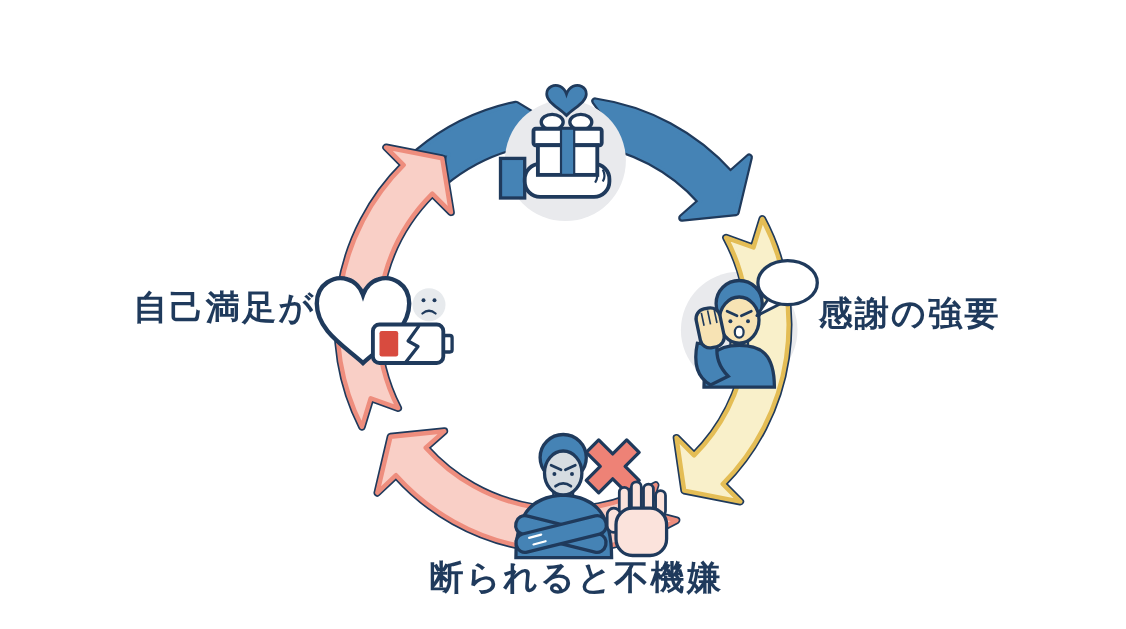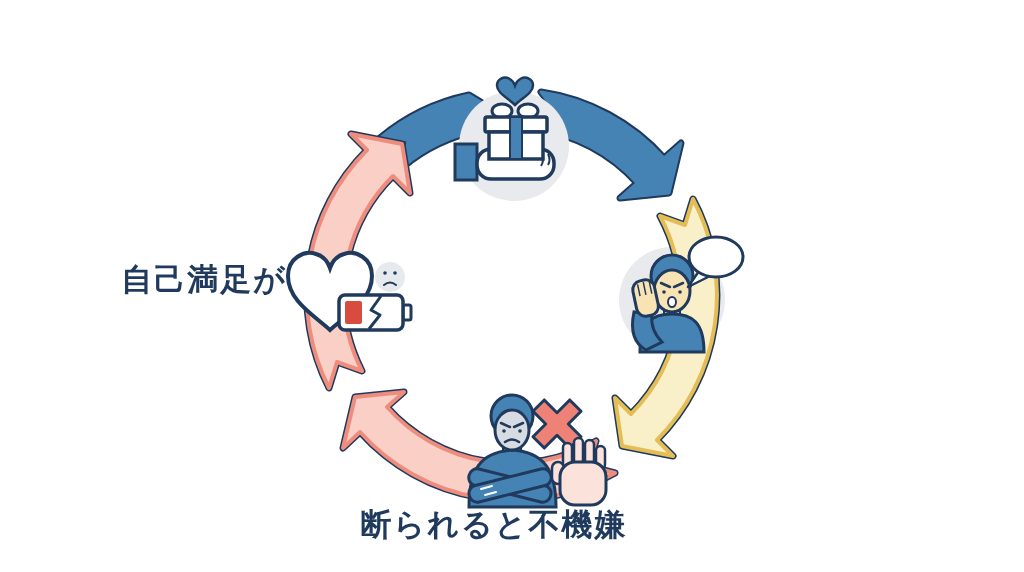--- a/index.html
+++ b/index.html
@@ -7,21 +7,21 @@
     position:relative;width:1024px;height:572px;background:#ffffff;overflow:hidden;
     font-family:"Liberation Sans","DejaVu Sans",sans-serif;
   }
   .stage svg{position:absolute;left:0;top:0;}
   .label{
     position:absolute;color:#1f3a5c;font-weight:700;font-size:31px;
     letter-spacing:2px;white-space:nowrap;line-height:1.15;
   }
   .label-top{left:515px;top:27px;transform:translateX(-50%);}
   .label-right{left:744px;top:267px;}
-  .label-bottom{left:494px;top:507px;transform:translateX(-50%);}
+  .label-bottom{left:524px;top:507px;transform:translateX(-50%);}
   .label-left{left:204px;top:262px;transform:translateX(-50%);text-align:center;}
   .label-left span{display:block;}
 </style>
 </head>
 <body>
 
 <div class="stage">
 
   <svg width="1024" height="572" viewBox="0 0 1024 572">
 
@@ -134,17 +134,18 @@
       </g>
       <g>
         <rect x="403" y="305" width="8" height="15" rx="2" fill="#ffffff" stroke="#1f3a5c" stroke-width="3"></rect>
         <rect x="339" y="295" width="64" height="35" rx="6" fill="#ffffff" stroke="#1f3a5c" stroke-width="3.5"></rect>
         <rect x="345" y="301" width="17" height="23" rx="2" fill="#d84b3f"></rect>
         <path d="M381,296 L371,310 L380,315 L369,329" fill="none" stroke="#1f3a5c" stroke-width="3" stroke-linejoin="round"></path>
       </g>
     </g>
   </svg>
 
+  <div class="label label-right">感謝の強要</div>
   <div class="label label-bottom">断られると不機嫌</div>
   <div class="label label-left">
     <span>自己満足が</span>
   </div>
 </div>
 
 </body></html>

